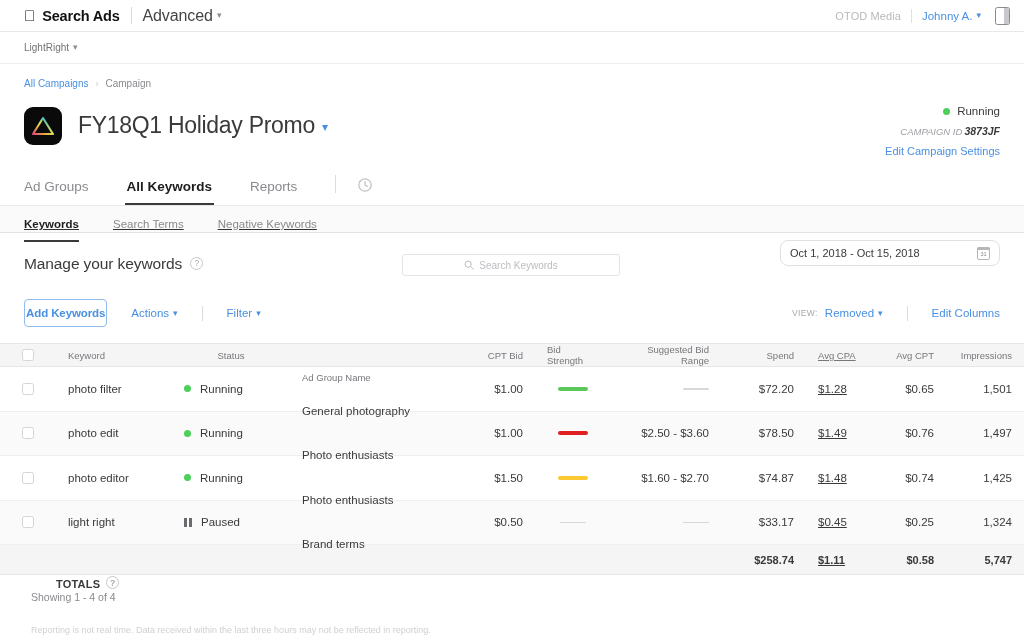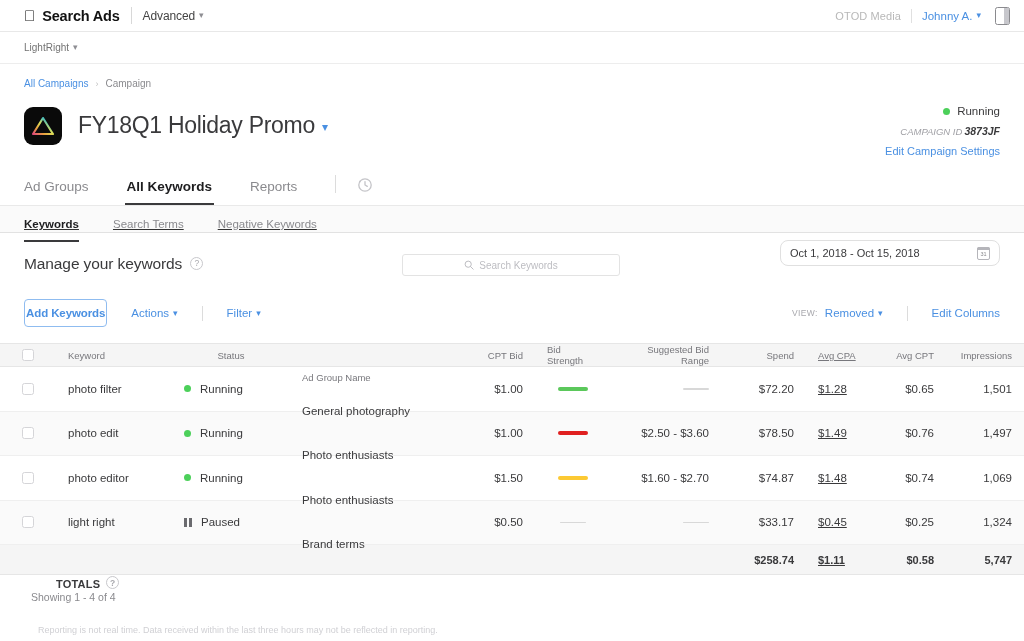--- a/index.html
+++ b/index.html
@@ -15,21 +15,21 @@
   
   .topbar {
     height: 32px; display: flex; align-items: center;
     padding: 0 14px 0 24px; border-bottom: 1px solid #e8e8e8;
     background: #fff;
   }
   .brand { display: flex; align-items: center; gap: 6px; }
   .apple-glyph { font-size: 15px; line-height: 1; color: #111; margin-right: 1px; }
   .brand-name { font-size: 14.5px; font-weight: bold; color: #111; letter-spacing: -0.2px; }
   .brand-sep { width: 1px; height: 17px; background: #d8d8d8; margin: 0 11px; }
-  .brand-advanced { font-size: 12px; color: #444; letter-spacing: -0.1px; }
+  .brand-advanced { font-size: 16px; color: #444; letter-spacing: -0.1px; }
   .caret { display:inline-block; font-size: 9px; color:#8e8e93; margin-left: 4px; position: relative; top:-1px;}
   .caret-blue { color:#4a90e2; }
   .topbar-right { margin-left: auto; display: flex; align-items: center; }
   .org-name { font-size: 11px; color: #b8b8b8; letter-spacing: .1px;}
   .v-sep { width:1px; height:14px; background:#e0e0e0; margin: 0 10px; }
   .user-name { font-size: 11.5px; color: #4a90e2; }
   .panel-icon { margin-left: 14px; width: 15px; height: 18px; border: 1.4px solid #8a8a8e; border-radius: 2.5px; position: relative; }
   .panel-icon::after { content:""; position: absolute; right: 0px; top: 0px; bottom: 0px; width: 5.5px; background: #c7c7cc; border-radius: 0 1px 1px 0;}
 
   
@@ -145,21 +145,21 @@
   .pause-ico i { width: 3px; background: #6a6a6e; display:block; height: 9px; }
   .bar { width: 30px; height: 4px; border-radius: 2px; display: block; }
   .dash { width: 26px; height: 1.5px; background: #d8d8d8; border-radius: 1px; display:block; }
   .dash-c { display:flex; justify-content:flex-end; }
   .totals-row { height: 30px; background: #f5f5f5; border-bottom: 1px solid #e6e6e6; }
   .totals-label { font-size: 10px; color: #3a3a3c; font-weight: bold; letter-spacing: .2px; display:flex; align-items:center;margin-top:48px;}
   .totals-row .cell { font-size: 11px; color: #3a3a3c; font-weight: bold;}
 
   
   .showing { padding: 16px 0 0 31px; font-size: 10.5px; color: #8a8a8e; }
-  .disclaimer { position: absolute; left: 38px; bottom: 6px; font-size: 9px; color: #d0d0d4; }
+  .disclaimer { position: absolute; left: 31px; bottom: 6px; font-size: 9px; color: #d0d0d4; }
 </style>
 </head>
 <body>
 
 <div class="page">
 
   <div class="topbar">
     <div class="brand">
       <span class="apple-glyph"></span>
       <span class="brand-name">Search Ads</span>
@@ -382,21 +382,21 @@
         </div>
       <div class="vline"></div>
       <div class="cell c-sugg">$1.60 - $2.70</div>
       <div class="vline"></div>
       <div class="cell c-spend">$74.87</div>
       <div class="vline"></div>
       <div class="cell c-cpa">$1.48</div>
       <div class="vline"></div>
       <div class="cell c-cpt2">$0.74</div>
       <div class="vline"></div>
-      <div class="cell c-impr">1,069</div>
+      <div class="cell c-impr">1,425</div>
     </div>
 
     <div class="trow tbody-row alt">
       <div class="cell c-check">
           <span class="chk"></span>
         </div>
       <div class="cell c-keyword">light right</div>
       <div class="vline"></div>
       <div class="cell c-status status-cell">
         <span class="pause-ico">

